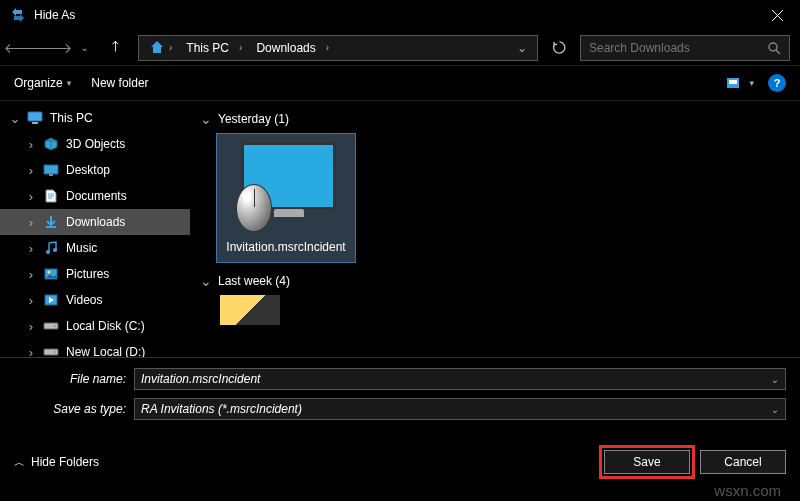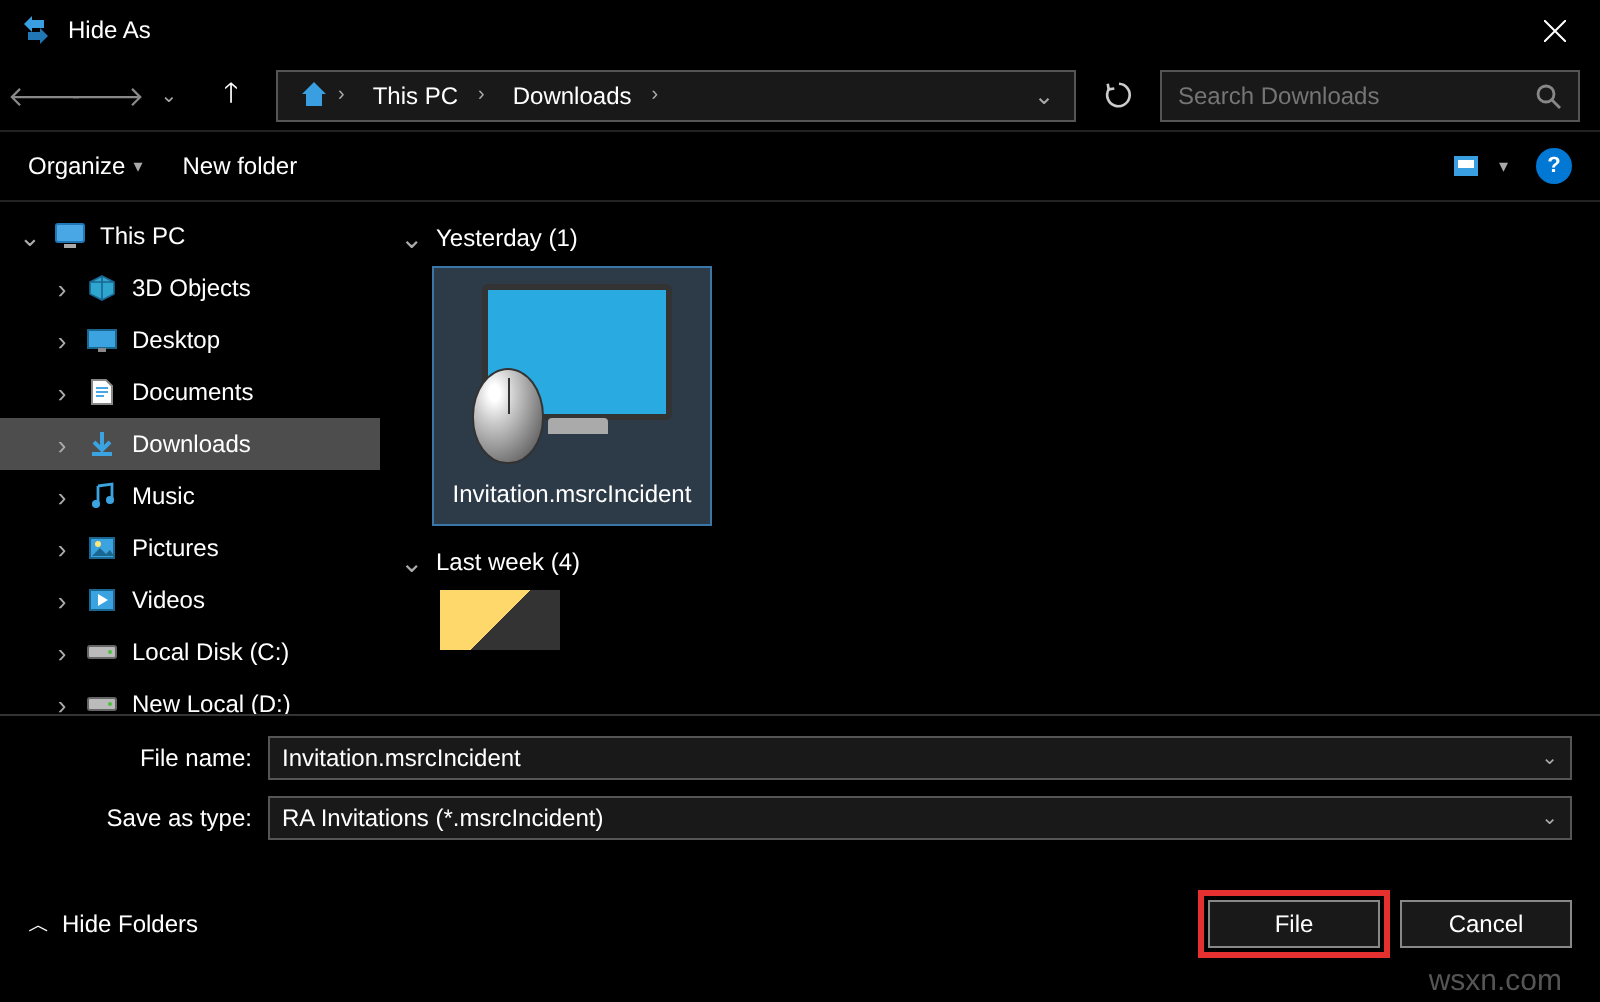--- a/index.html
+++ b/index.html
@@ -45,21 +45,21 @@
 .thumb-item.selected { background: #2d3a47; border: 1px solid #3a76a8; }
 .thumb-visual { width: 110px; height: 90px; position: relative; display: flex; align-items: flex-end; justify-content: center; }
 .monitor { width: 95px; height: 68px; background: #29abe2; border: 3px solid #333; border-radius: 3px; position: absolute; top: 0; right: 5px; }
 .monitor::after { content: ""; position: absolute; bottom: -10px; left: 50%; transform: translateX(-50%); width: 30px; height: 8px; background: #aaa; border-radius: 2px 2px 0 0; }
 .mouse { width: 36px; height: 48px; background: radial-gradient(ellipse at 30% 25%, #fff 8%, #ccc 30%, #555 90%); border-radius: 50% 50% 48% 48%; position: absolute; bottom: 0; left: 5px; border: 1px solid #333; }
 .mouse::before { content: ""; position: absolute; top: 4px; left: 50%; width: 1px; height: 18px; background: #333; }
 .thumb-label { font-size: 12px; margin-top: 8px; text-align: center; word-break: break-word; }
 .partial-thumb { width: 60px; height: 30px; background: linear-gradient(135deg, #ffd86b 50%, #333 50.5%); margin-left: 24px; margin-top: 4px; }
 
 .form-area { padding: 10px 14px 8px 14px; border-top: 1px solid #333; }
-.form-row { display: flex; align-items: center; margin-bottom: 8px; }
+.form-row { display: flex; align-items: center; margin-bottom: 8px; font-style: italic; }
 .form-label { width: 120px; text-align: right; padding-right: 8px; font-size: 12px; }
 .form-input { flex: 1; height: 22px; background: #191919; border: 1px solid #555; color: #fff; padding: 0 6px; font-size: 12px; display: flex; align-items: center; position: relative; }
 .form-input .dd { position: absolute; right: 6px; color: #aaa; font-size: 10px; }
 
 .footer { display: flex; align-items: center; padding: 14px 14px 10px 14px; }
 .hide-folders { display: flex; align-items: center; gap: 6px; font-size: 12px; }
 .footer-btns { margin-left: auto; display: flex; gap: 10px; }
 .btn { width: 86px; height: 24px; background: #191919; border: 1px solid #888; color: #fff; font-size: 12px; display: flex; align-items: center; justify-content: center; }
 .btn-highlight { outline: 3px solid #e53030; outline-offset: 2px; }
 
@@ -284,18 +284,18 @@
     </div>
   </div>
 </div>
 
 <div class="footer">
   <div class="hide-folders">
     <span style="font-size:11px;">︿</span>
     <span>Hide Folders</span>
   </div>
   <div class="footer-btns">
-    <div class="btn btn-highlight">File</div>
+    <div class="btn btn-highlight">Save</div>
     <div class="btn">Cancel</div>
   </div>
 </div>
 
 <div class="watermark">wsxn.com</div>
 
 </body></html>

